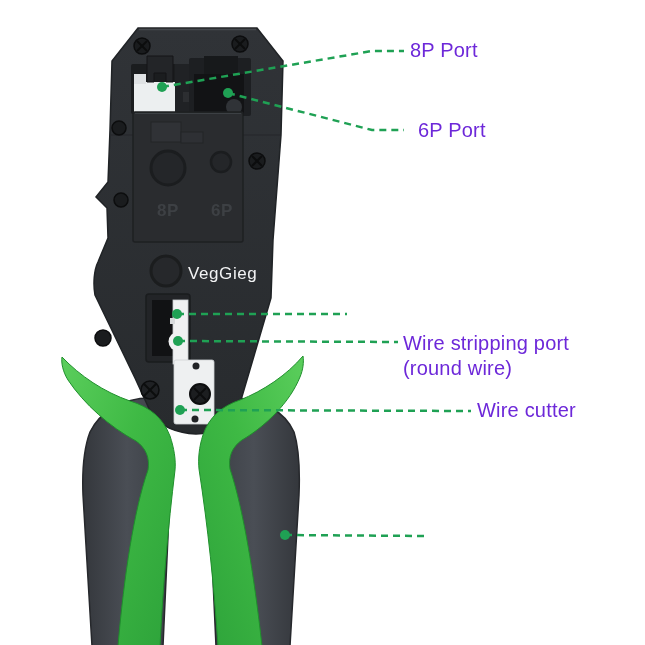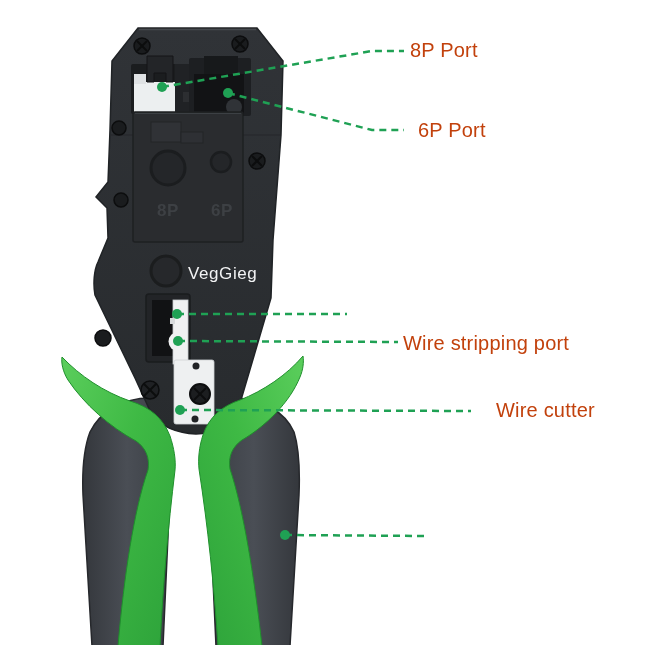--- a/index.html
+++ b/index.html
@@ -2,21 +2,21 @@
 <html><head>
 <meta charset="utf-8">
 <style>
   html,body{margin:0;padding:0;background:#fff;}
   .stage{
     position:relative;width:645px;height:645px;background:#ffffff;
     overflow:hidden;font-family:"Liberation Sans", sans-serif;
   }
   .stage svg{position:absolute;left:0;top:0;}
   .callout{
-    position:absolute;color:#c2410c;font-size:20px;line-height:25px;
+    position:absolute;color:#6d28d9;font-size:20px;line-height:25px;
     letter-spacing:.2px;white-space:nowrap;
   }
   .callout .sub{display:block;}
 </style>
 </head>
 <body>
 
 <div class="stage">
 
   <svg width="645" height="645" viewBox="0 0 645 645">
@@ -153,18 +153,19 @@
     </g>
   </svg>
 
   <div class="callout" style="left:410px;top:38px;">8P Port</div>
 
   <div class="callout" style="left:410px;top:118px;margin-left:8px;">6P Port</div>
 
 
   <div class="callout" style="left:403px;top:331px;">
     <span class="sub">Wire stripping port</span>
+    <span class="sub">(round wire)</span>
   </div>
 
-  <div class="callout" style="left:477px;top:398px;margin-left:19px;">Wire cutter</div>
+  <div class="callout" style="left:477px;top:398px;">Wire cutter</div>
 
 
 </div>
 
 </body></html>

